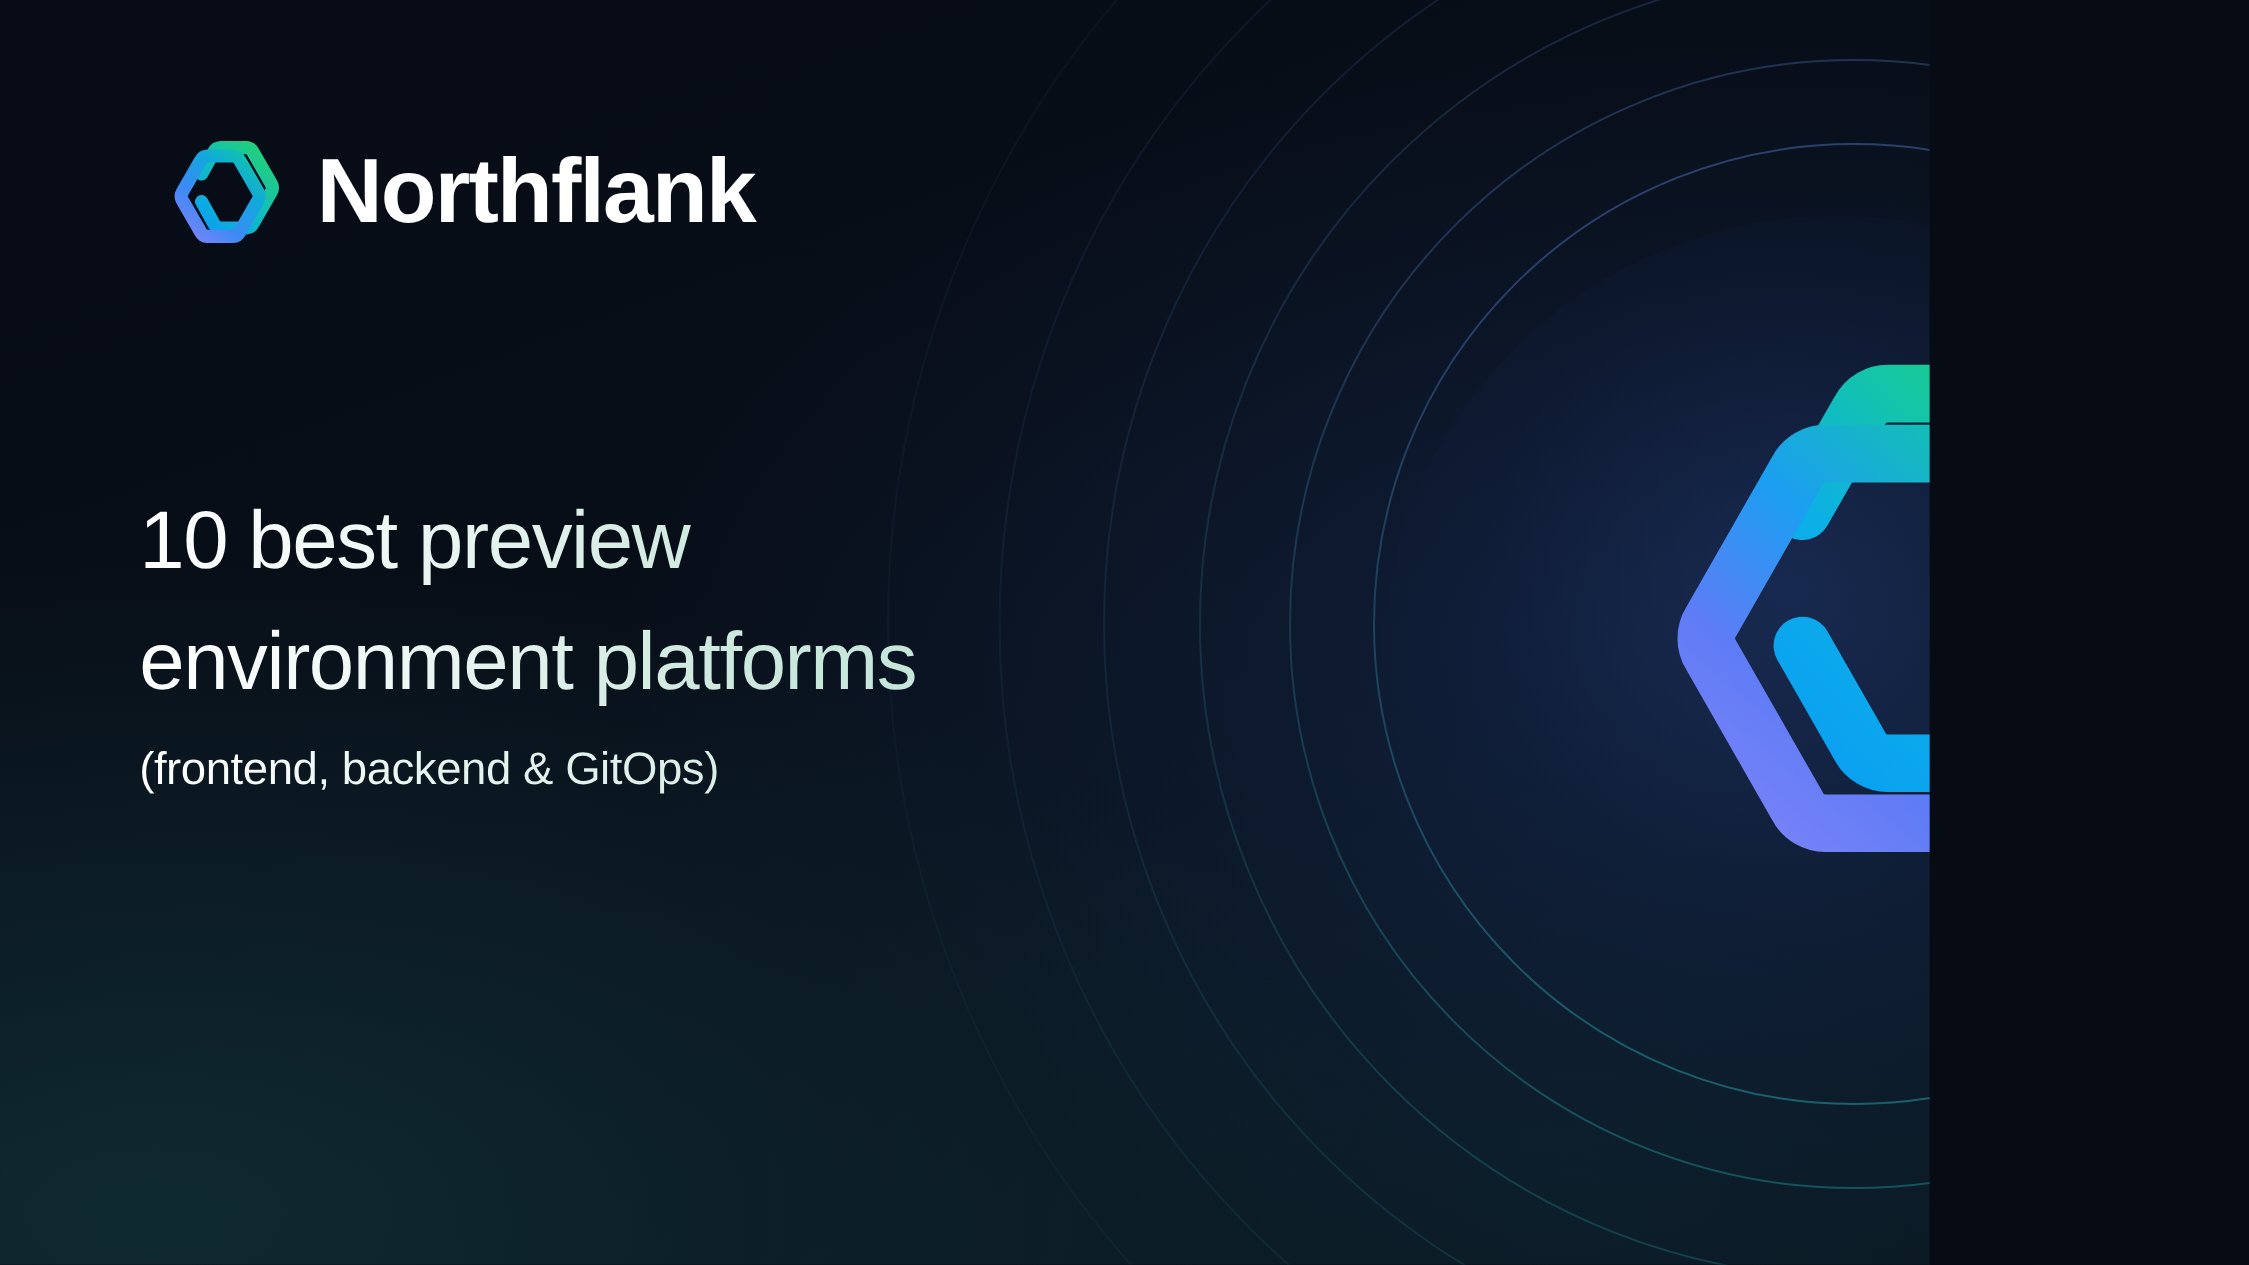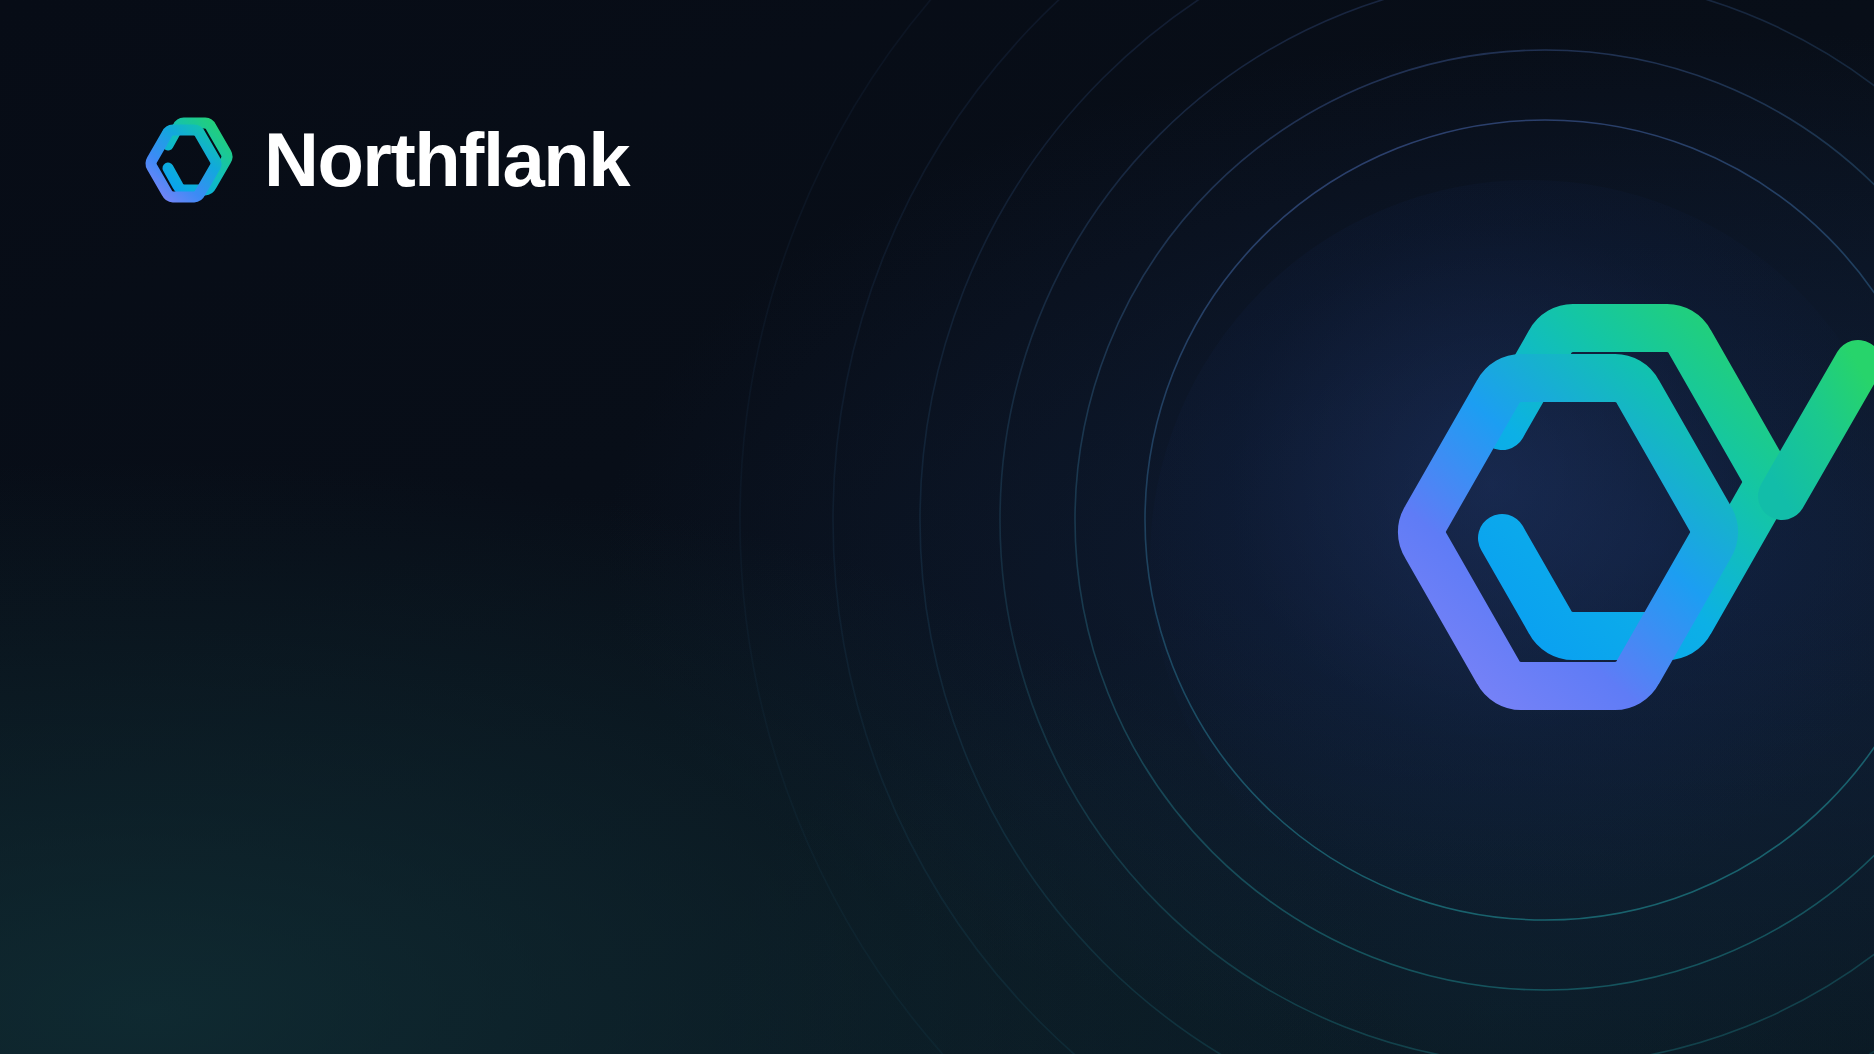--- a/index.html
+++ b/index.html
@@ -7,21 +7,21 @@
 
   html, body {
     width:1874px; height:1054px;
     overflow:hidden;
     background:#070b14;
     font-family:"Liberation Sans", sans-serif;
   }
 
   .canvas{
     position:relative;
-    width:1874px; height:1054px;
+    width:1608px; height:1054px;
     overflow:hidden;
     background:
       radial-gradient(120% 95% at 8% 96%,  rgba(18,52,58,0.70) 0%, rgba(10,22,30,0.0) 55%),
       radial-gradient(90%  80% at 88% 52%, rgba(22,42,82,0.55) 0%, rgba(9,16,30,0.0) 62%),
       radial-gradient(70%  70% at 80% 96%, rgba(14,40,52,0.45) 0%, rgba(8,16,24,0.0) 60%),
       linear-gradient(160deg,#070c16 0%, #080e18 40%, #0a1620 100%);
     padding-left: 43px;
   }
 
   
@@ -199,14 +199,19 @@
         </defs>
 
         <path d="M52 33 L62 15 A7 7 0 0 1 68 11 L89 11 A7 7 0 0 1 95 15 L110 41 A7 7 0 0 1 110 48 L95 74 A7 7 0 0 1 89 78 L68 78 A7 7 0 0 1 62 74 L52 56" fill="none" stroke="url(#sHexRight)" stroke-width="11" stroke-linecap="round" stroke-linejoin="round"></path>
 
         <path d="M51 22 A7 7 0 0 1 57 18 L78 18 A7 7 0 0 1 84 22 L99 48 A7 7 0 0 1 99 55 L84 81 A7 7 0 0 1 78 85 L57 85 A7 7 0 0 1 51 81 L36 55 A7 7 0 0 1 36 48 Z" fill="none" stroke="url(#sHexLeft)" stroke-width="11" stroke-linecap="round" stroke-linejoin="round"></path>
       </svg>
     </span>
     <span class="brand-word">Northflank</span>
   </div>
 
+  <div class="copy">
+    <div class="headline">10 best preview</div>
+    <div class="headline">environment platforms</div>
+    <div class="subhead">(frontend, backend &amp; GitOps)</div>
+  </div>
 
 </div>
 
 </body></html>

